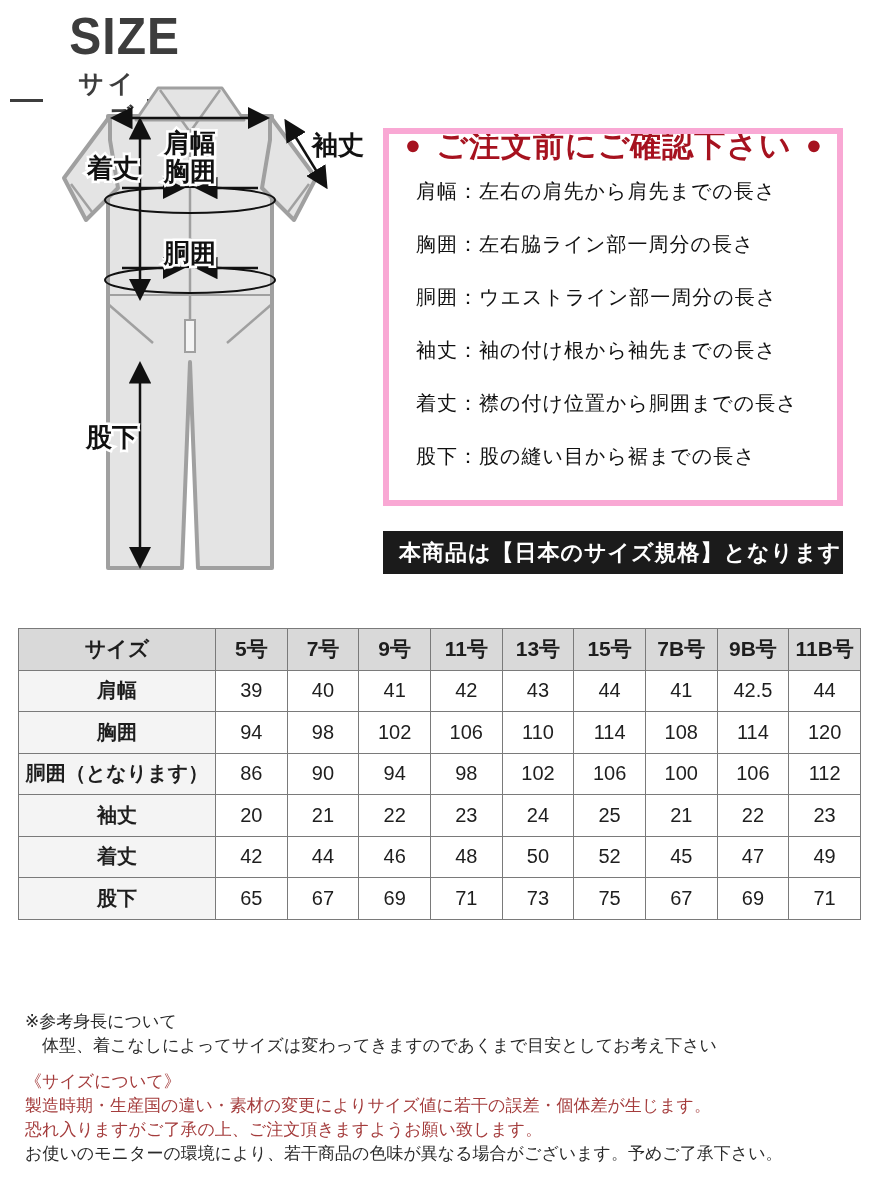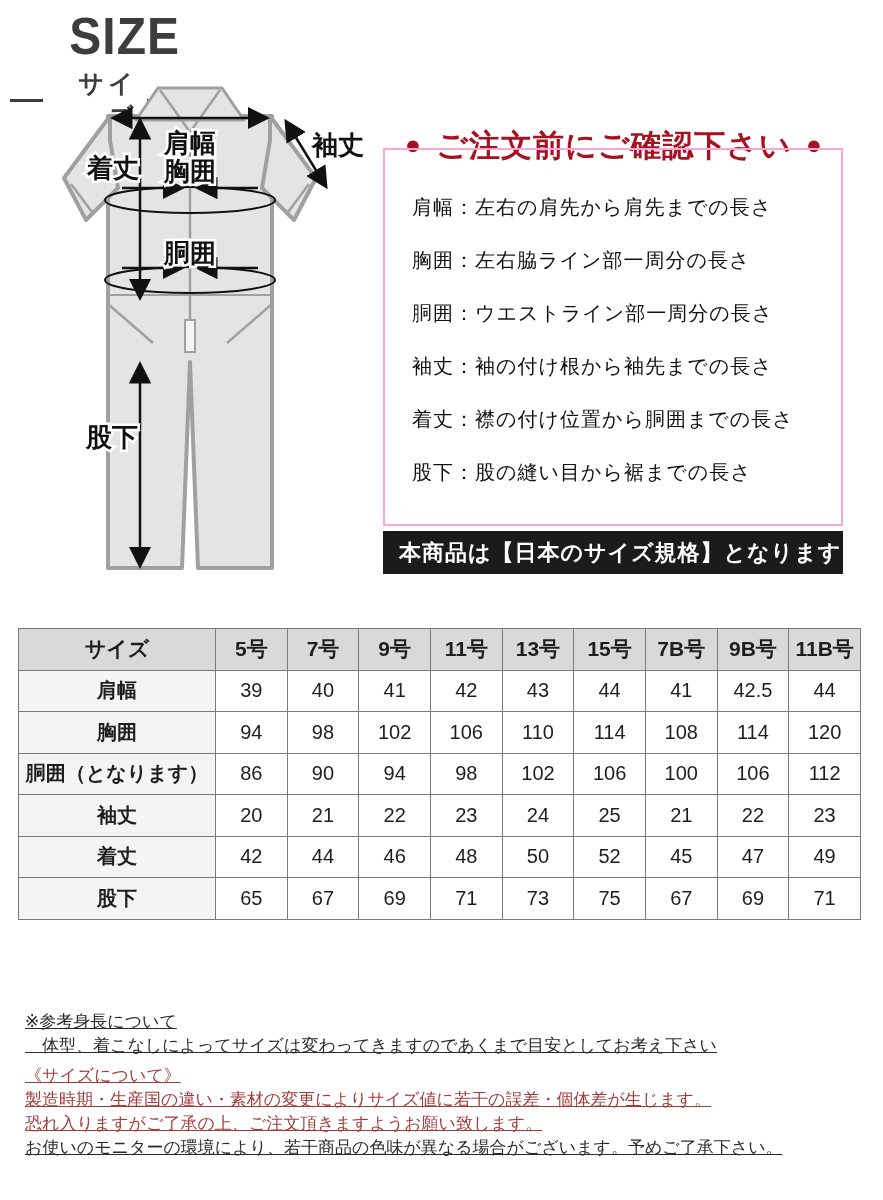--- a/index.html
+++ b/index.html
@@ -20,42 +20,42 @@
   .diagram text { font-size:26px; font-weight:bold; fill:#111;
                   paint-order:stroke; stroke:#ffffff; stroke-width:5px;
                   font-family:"Liberation Sans","DejaVu Sans",sans-serif; }
 
   
   .notice-heading { position:absolute; left:383px; top:93px; width:462px; text-align:center;
                     font-size:31px; font-weight:bold; color:#a6121f; letter-spacing:1px; white-space:nowrap;margin-top:32px; }
   .notice-heading .bullet { font-size:27px; vertical-align:2px; }
   .notice-heading .bullet.l { margin-right:14px; }
   .notice-heading .bullet.r { margin-left:14px; }
-  .def-box { position:absolute; left:383px; top:148px; width:460px; height:378px;
-             border:2px solid #f9a8d4; padding:44px 4px 0 27px; }
+  .def-box { position:absolute; left:383px; top:128px; width:460px; height:378px;
+             border:6px solid #f9a8d4; padding:44px 4px 0 27px; }
   .def-line { height:53px; font-size:20px; letter-spacing:1px; color:#111; white-space:nowrap; }
   .jp-banner { position:absolute; left:383px; top:531px; width:460px; height:43px;
                background:#1b1b1b; color:#fff; font-size:22px; font-weight:bold;
                line-height:43px; padding-left:16px; letter-spacing:1px; white-space:nowrap; }
 
   
   .size-table { position:absolute; left:18px; top:628px; width:843px;
                 border-collapse:collapse; table-layout:fixed; }
   .size-table col.label-col { width:197px; }
   .size-table th, .size-table td { border:1px solid #7a7a7a; text-align:center;
                 height:41.5px; font-size:20px; overflow:hidden; white-space:nowrap; }
   .size-table thead th { background:#d9d9d9; font-weight:bold; font-size:21px; }
   .size-table tbody th { background:#f4f4f4; font-weight:bold; }
   .size-table tbody td { background:#fff; font-weight:normal; }
 
   
   .footnotes { position:absolute; left:25px; top:1010px; width:845px; }
-  .note { font-size:17px; line-height:24px; color:#2a2a2a; white-space:nowrap;text-decoration:underline; }
+  .note { font-size:17px; line-height:24px; color:#2a2a2a; white-space:nowrap; }
   .note.red { color:#a43c3c; }
-  .note:nth-child(3) { margin-top:6px; }
+  .note:nth-child(3) { margin-top:12px; }
 </style>
 </head>
 <body>
 
 <div id="canvas">
 
   <div class="logo">
     <div class="logo-title">SIZE</div>
     <div class="logo-sub">
       <span class="dash"></span>

